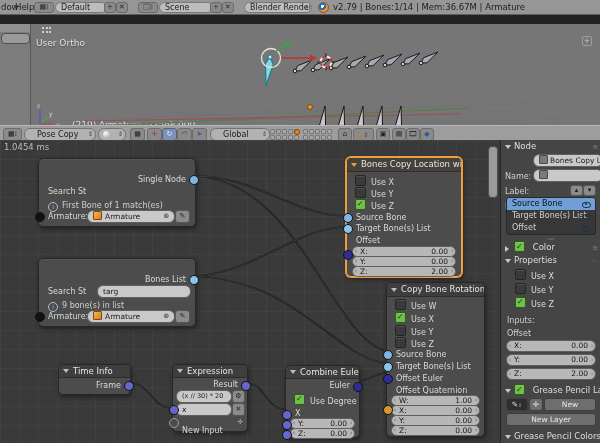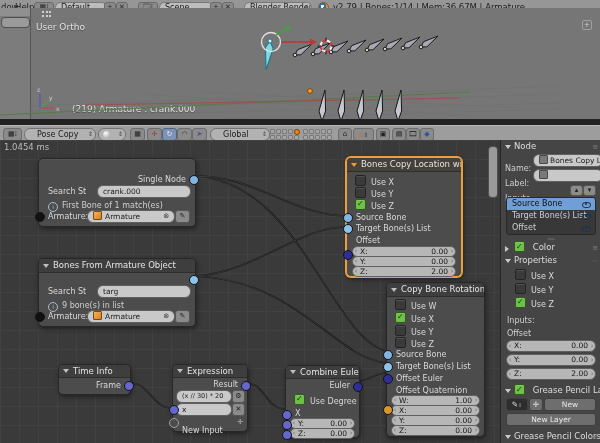--- a/index.html
+++ b/index.html
@@ -7,21 +7,21 @@
     font-family:"DejaVu Sans",sans-serif;color:#ddd;user-select:none}
   .abs{position:absolute}
   
   #topbar{left:0;top:0;width:600px;height:14px;background:#969696;border-bottom:1px solid #5e5e5e;font-size:8.5px;color:#1d1d1d}
   .menu-item{position:absolute;top:2px;color:#1d1d1d}
   .lightfield{position:absolute;background:#bdbdbd;border:1px solid #787878;border-radius:7px;color:#1b1b1b;font-size:8px;line-height:9px;height:9px;top:1.5px;padding:0 5px;white-space:nowrap;overflow:hidden}
   .iconbtn{position:absolute;background:#8a8a8a;border:1px solid #6a6a6a;border-radius:3px;height:9px;top:1.5px;font-size:7px;line-height:9px;text-align:center;color:#2a2a2a}
   .updn{position:absolute;right:2px;top:0;font-size:6px;color:#444;line-height:9px}
   .blender-logo{position:absolute;width:9px;height:9px;border-radius:50%;background:radial-gradient(circle at 35% 35%,#fff 0 18%,#2a6fb5 19% 45%,#f28c28 46% 100%);border:1px solid #8a5a1a}
   
-  #vp{left:0;top:8px;width:600px;height:111px;background:#767676;overflow:hidden}
+  #vp{left:0;top:24px;width:600px;height:111px;background:#767676;overflow:hidden}
   #leftstrip{left:0;top:0;width:30px;height:111px;background:#7c7c7c;border-right:1px solid #575757}
   .vp-label{position:absolute;font-size:9px;color:#e2e2e2;text-shadow:0 1px 1px rgba(0,0,0,.35)}
   
   #vhead{left:0;top:125px;width:600px;height:15px;background:#9d9d9d;border-top:1px solid #b8b8b8;border-bottom:1px solid #4a4a4a}
   .hbtn{position:absolute;top:2px;height:11px;background:#8b8b8b;border:1px solid #6c6c6c;border-radius:3px;font-size:7px;line-height:11px;text-align:center;color:#222}
   .hbtn.pressed{background:#7d93b5;border-color:#51627e;color:#eef}
   .hdd{position:absolute;top:2px;height:11px;background:#b2b2b2;border:1px solid #737373;border-radius:6px;font-size:8px;line-height:11px;color:#1b1b1b;padding:0 10px 0 12px;white-space:nowrap}
   .lgrid{position:absolute;top:2.5px;display:grid;grid-template-columns:repeat(5,5px);grid-template-rows:repeat(2,5px);gap:1px}
   .lcell{background:#a6a6a6;border:1px solid #7a7a7a;border-radius:1px}
   .lcell.on{background:#8d8d8d}
@@ -54,21 +54,21 @@
   .cube{display:inline-block;width:7px;height:7px;background:linear-gradient(135deg,#f5b45a,#d97f1e);border:1px solid #7a4a10;border-radius:1px;vertical-align:-1px;margin-right:3px}
   .xglyph{float:right;color:#3a3a3a;font-size:7px}
   
   #sb{left:500px;top:140px;width:100px;height:303px;background:#454545;border-left:1px solid #262626;z-index:4;font-size:8px}
   .phead{position:relative;height:13px;line-height:13px;color:#dedede;font-size:8.5px;padding-left:13px;white-space:nowrap;overflow:hidden}
   .ptri{position:absolute;left:4px;top:4.5px;width:0;height:0}
   .ptri.down{border-left:3.5px solid transparent;border-right:3.5px solid transparent;border-top:4.5px solid #c9c9c9}
   .ptri.right{border-top:3.5px solid transparent;border-bottom:3.5px solid transparent;border-left:4.5px solid #c9c9c9}
   .grip{position:absolute;right:3px;top:4px;color:#808080;font-size:7px;line-height:6px}
   .sbrow{position:relative;height:14px;margin:1px 4px}
-  .sblab{position:absolute;left:0;top:10px;color:#cfcfcf}
+  .sblab{position:absolute;left:0;top:18px;color:#cfcfcf}
   .listbox{position:relative;margin:1px 5px;background:#383838;border:1px solid #292929;border-radius:3px;overflow:hidden}
   .lrow{position:relative;height:12px;line-height:12px;padding-left:5px;color:#cfcfcf;white-space:nowrap}
   .lrow.sel{background:#6f9fd6;color:#111}
   .eye{position:absolute;right:4px;top:3.5px;width:7px;height:4.5px;border:1px solid #2a2a2a;border-radius:50%}
   .eye::after{content:"";position:absolute;left:2px;top:0.5px;width:2px;height:2px;background:#2a2a2a;border-radius:50%}
   .lrow .eye{border-color:#20324a}.lrow .eye::after{background:#20324a}
   .dkbtn{background:#6e6e6e;border:1px solid #3f3f3f;border-radius:3px;color:#e8e8e8;font-size:7.5px;text-align:center}
   
   .thumb{position:absolute;background:#9a9a9a;border:1px solid #4f4f4f;border-radius:4px}
 </style>
@@ -247,31 +247,30 @@
           <path d="M197,136 C300,142 335,218 386,223"></path>
         <path d="M130,243 C150,243 152,268 172,268"></path>
           <path d="M246,243 C266,243 265,269 285,269"></path>
         <path d="M358,241 C370,241 374,233 386,233"></path>
       </g>
     </svg>
 
     <div class="node" style="left:38px;top:18px;width:156px;height:67px">
       <div class="nrow r" style="top:15px">Single Node</div>
       <div class="nrow l" style="top:27px">Search St</div>
-      <span class="tfield" style="left:58px;top:26px;width:82px">crank.000</span>
       <div class="nrow l" style="top:41px;color:#cfcfcf"><span class="infoicon">i</span><span>First Bone of 1 match(es)</span></div>
       <div class="nrow l" style="top:52px">Armature:</div>
       <span class="tfield" style="left:48px;top:51px;width:76px"><span class="cube"></span><span>Armature</span><span class="xglyph">⊗</span></span>
       <span class="minibtn" style="left:136px;top:51px;width:13px">✎</span>
       <span class="sock" style="right:-4px;top:16px;background:#7fb5e3"></span>
       <span class="sock" style="left:-4px;top:53px;background:#111"></span>
     </div>
 
     <div class="node" style="left:38px;top:118px;width:156px;height:67px">
-      <div class="nhead"><span class="ntri"></span><span>Bones From Armature Object</span></div>
+      <div class="nrow r" style="top:15px">Bones List</div>
       <div class="nrow l" style="top:27px">Search St</div>
       <span class="tfield" style="left:58px;top:26px;width:82px">targ</span>
       <div class="nrow l" style="top:41px;color:#cfcfcf"><span class="infoicon">i</span><span>9 bone(s) in list</span></div>
       <div class="nrow l" style="top:52px">Armature:</div>
       <span class="tfield" style="left:48px;top:51px;width:76px"><span class="cube"></span><span>Armature</span><span class="xglyph">⊗</span></span>
       <span class="minibtn" style="left:136px;top:51px;width:13px">✎</span>
       <span class="sock" style="right:-4px;top:16px;background:#8cc3ea"></span>
       <span class="sock" style="left:-4px;top:53px;background:#111"></span>
     </div>
 

